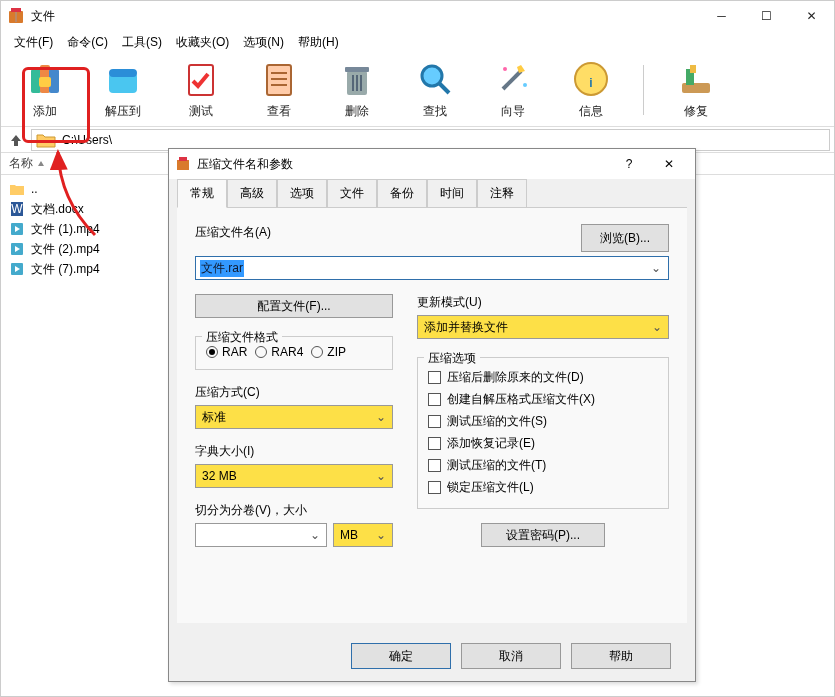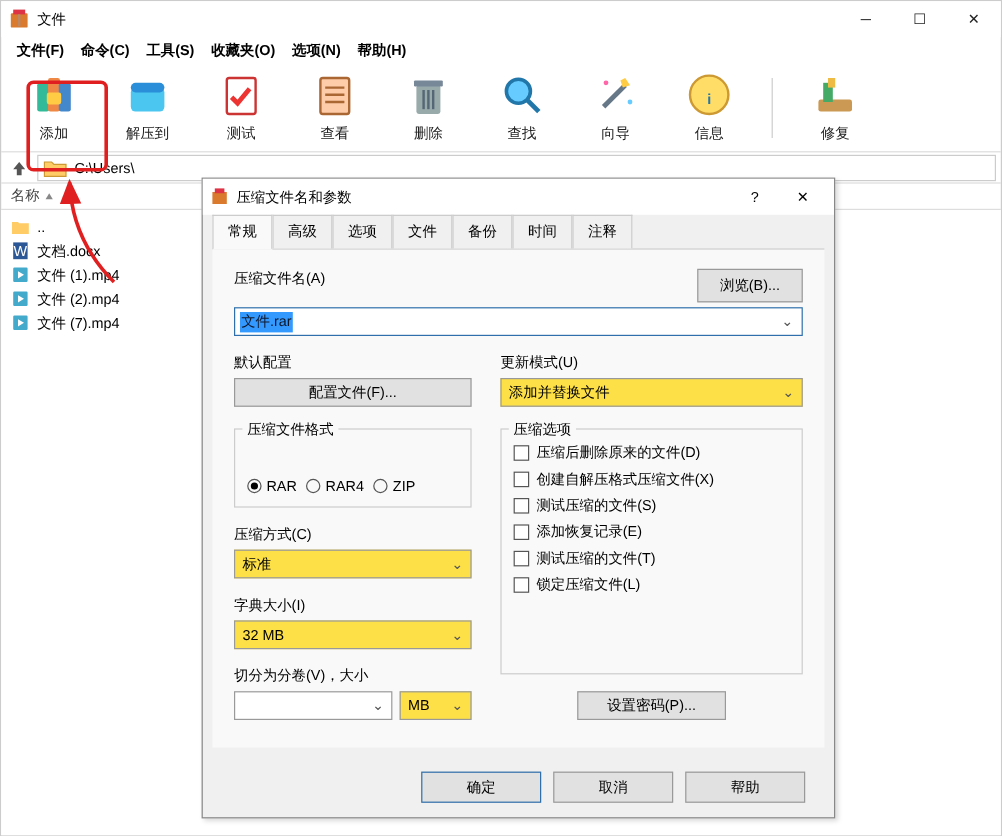--- a/index.html
+++ b/index.html
@@ -6,21 +6,21 @@
 body { background: #fff; width: 835px; height: 697px; position: relative; overflow: hidden; }
 
 .main-window { width: 835px; height: 697px; border: 1px solid #ccc; background: #fff; display: flex; flex-direction: column; }
 
 .titlebar { height: 30px; background: #fff; display: flex; align-items: center; padding-left: 6px; }
 .titlebar .appicon { width: 18px; height: 18px; margin-right: 6px; }
 .titlebar .title { font-size: 12px; color: #000; }
 .titlebar .spacer { flex: 1; }
 .titlebar .winbtn { width: 45px; height: 30px; display: flex; align-items: center; justify-content: center; color: #222; }
 
-.menubar { height: 22px; display: flex; align-items: center; padding-left: 6px; gap: 0; font-weight: bold; }
+.menubar { height: 22px; display: flex; align-items: center; padding-left: 6px; gap: 0; }
 .menubar .mitem { padding: 2px 7px; font-size: 12px; cursor: default; }
 
 .toolbar { height: 74px; display: flex; align-items: center; padding-left: 18px; gap: 26px; border-bottom: 1px solid #ddd; position: relative; }
 .tbtn { width: 52px; display: flex; flex-direction: column; align-items: center; gap: 4px; cursor: pointer; }
 .tbtn .ticon { width: 40px; height: 40px; }
 .tbtn .tlabel { font-size: 12px; color: #222; }
 .tsep { width: 1px; height: 50px; background: #ccc; }
 
 .red-highlight { position: absolute; border: 3px solid #e02020; border-radius: 6px; }
 .arrow-svg { position: absolute; }
@@ -59,21 +59,21 @@
 .rcol { flex: 1; display: flex; flex-direction: column; }
 
 .lbl { font-size: 12px; color: #000; margin-bottom: 4px; }
 .btn-wide { height: 24px; background: #e1e1e1; border: 1px solid #999; width: 100%; font-size: 12px; }
 .select { height: 24px; background: #fde047; border: 1px solid #999; width: 100%; display: flex; align-items: center; padding: 0 6px; font-size: 12px; }
 .select .dd { margin-left: auto; color: #555; }
 
 .groupbox { border: 1px solid #ccc; padding: 8px 10px 10px 10px; margin-top: 4px; position: relative; }
 .groupbox .glabel { position: absolute; top: -8px; left: 6px; background: #f9f9f9; padding: 0 4px; font-size: 12px; }
 
-.radios { display: flex; gap: 8px; margin-top: 32px; }
+.radios { display: flex; gap: 8px; }
 .radio { display: flex; align-items: center; gap: 4px; font-size: 12px; }
 .rdot { width: 12px; height: 12px; border: 1px solid #555; border-radius: 50%; display: flex; align-items: center; justify-content: center; }
 .rdot .inner { width: 6px; height: 6px; background: #000; border-radius: 50%; }
 
 .check { display: flex; align-items: center; gap: 6px; font-size: 12px; height: 22px; }
 .cbox { width: 13px; height: 13px; border: 1px solid #555; background: #fff; }
 
 .split-row { display: flex; gap: 6px; }
 
 .btn-setpw { height: 24px; padding: 0 24px; background: #e1e1e1; border: 1px solid #999; font-size: 12px; align-self: center; margin-top: auto; }
@@ -286,21 +286,20 @@
       <span class="lbl">压缩文件名(A)</span>
       <button class="browse-btn">浏览(B)...</button>
     </div>
     <div class="filename-input">
       <span class="txt">文件.rar</span>
       <span class="dd">⌄</span>
     </div>
 
     <div class="two-col">
       <div class="lcol">
-        <span class="lbl">默认配置</span>
         <button class="btn-wide">配置文件(F)...</button>
 
         <div class="groupbox" style="margin-top:18px;">
           <span class="glabel">压缩文件格式</span>
           <div class="radios">
             <label class="radio">
                 <span class="rdot">
                   <span class="inner"></span>
                 </span>
                 <span>RAR</span>

